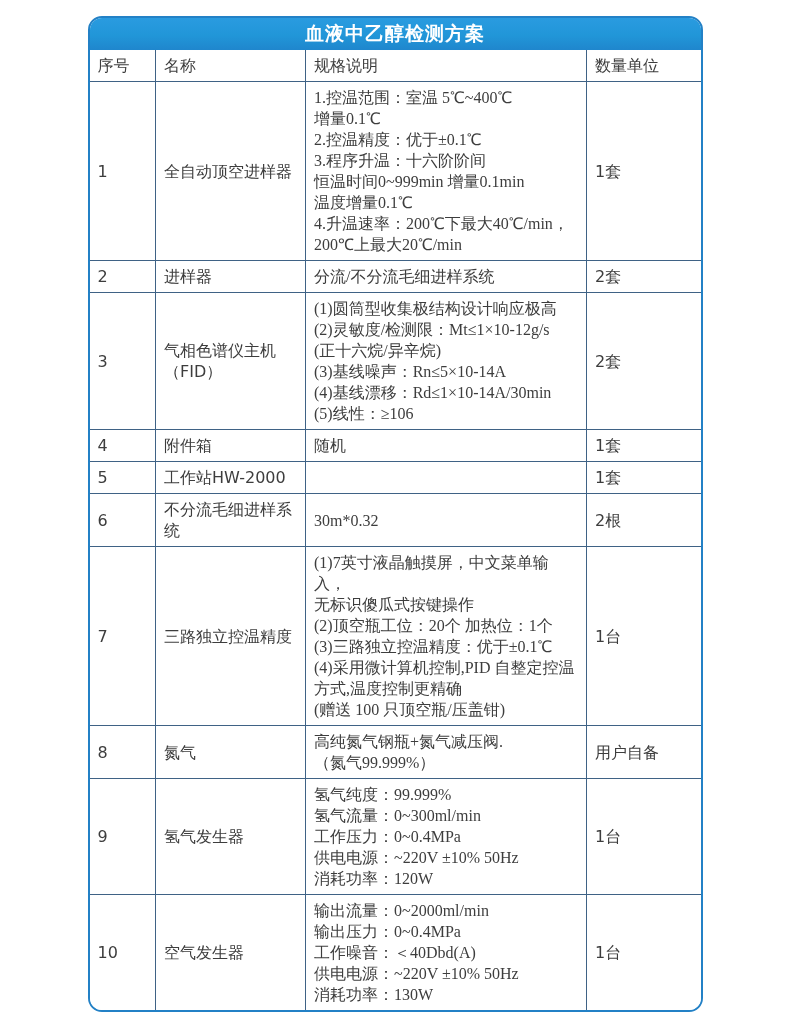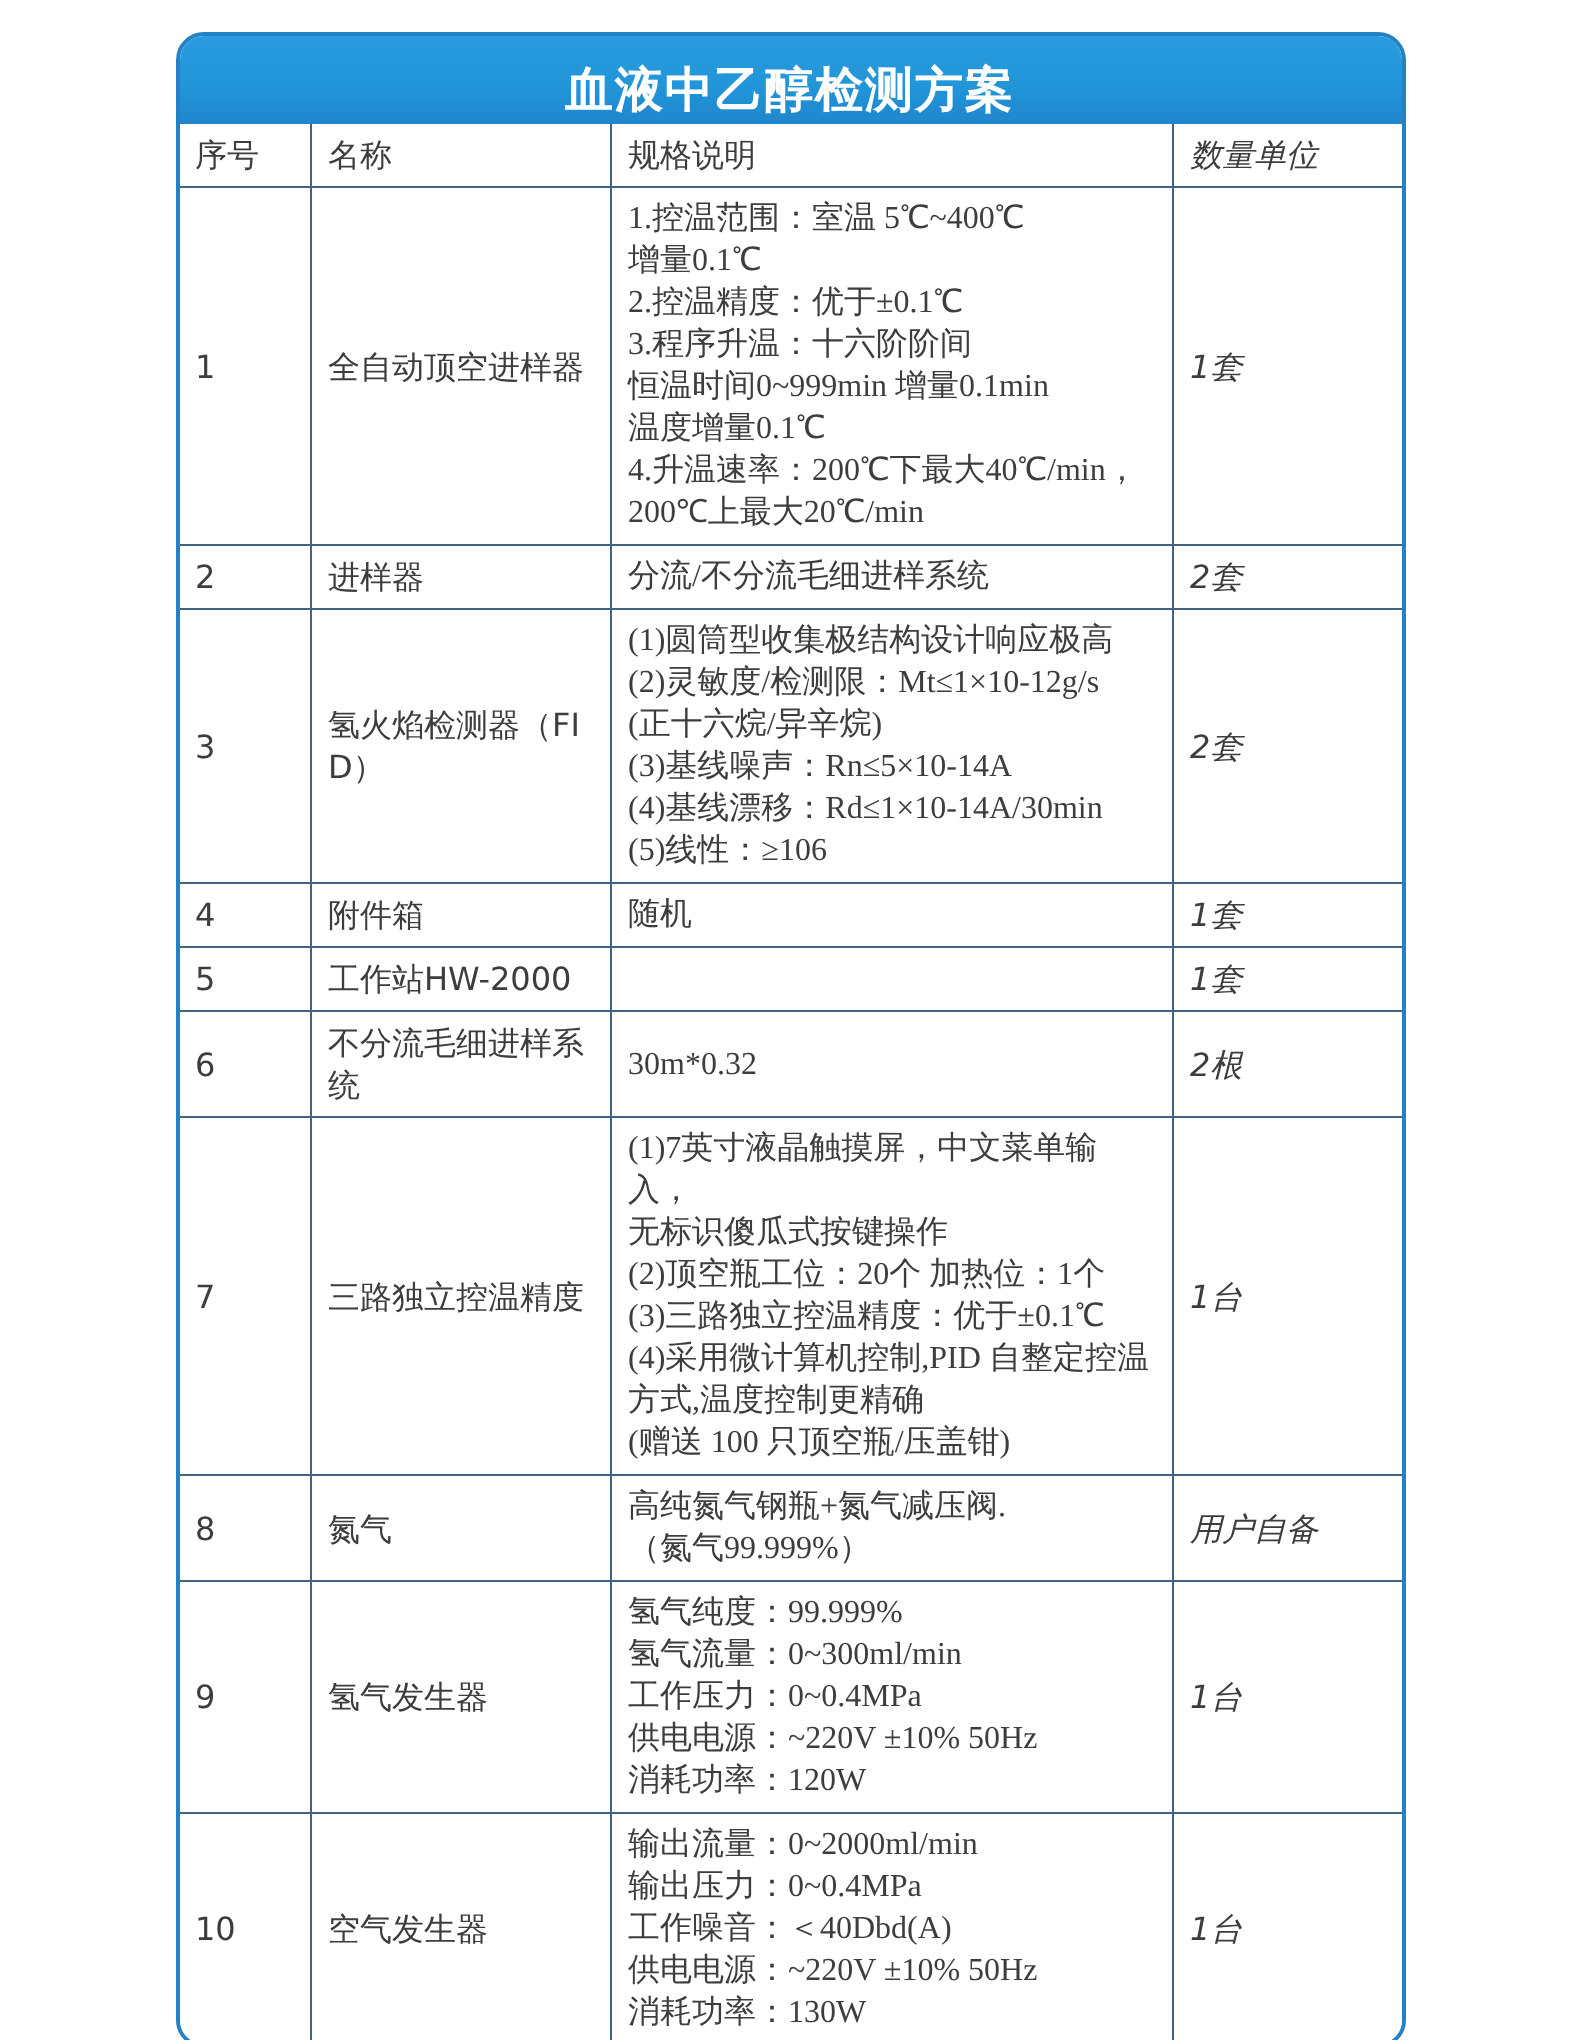--- a/index.html
+++ b/index.html
@@ -21,24 +21,24 @@
     border: 2px solid #2381c6;
     border-radius: 14px;
     overflow: hidden;
     box-sizing: border-box;
     background: #ffffff;
   }
   .title-bar {
     background: linear-gradient(180deg, #2a9be0 0%, #2196d8 55%, #1f86cd 100%);
     color: #ffffff;
     font-weight: bold;
-    font-size: 24px;
+    font-size: 19px;
     letter-spacing: 1px;
     text-align: center;
-    padding: 16px 0 6px 0;
+    padding: 4px 0 6px 0;
     line-height: 22px;
   }
   table.spec {
     width: 100%;
     border-collapse: collapse;
     table-layout: fixed;
     font-size: 16px;
     color: #3d3d3d;
     background: #ffffff;
   }
@@ -47,21 +47,21 @@
     border: 1px solid #3f6285;
     padding: 5px 8px;
     vertical-align: middle;
     text-align: left;
     font-weight: normal;
     line-height: 21px;
     word-break: break-all;
   }
   
   table.spec tr th:first-child, table.spec tr td:first-child { border-left: none; }
-  table.spec tr th:last-child,  table.spec tr td:last-child  { border-right: none; font-style: italic; }
+  table.spec tr th:last-child,  table.spec tr td:last-child  { border-right: none; }
   table.spec thead th { border-top: none; }
   table.spec tbody tr:last-child td { border-bottom: none; }
 
   th.h-no, td.c-no { text-align: center; }
   td.c-spec { white-space: pre-line; padding: 6px 8px; font-family: Liberation Serif, serif; }
   col.w-no   { width: 66px; }
   col.w-name { width: 150px; }
   col.w-spec { width: 281px; }
   col.w-qty  { width: 114px; }
 </style>
@@ -105,21 +105,21 @@
 
   <tr>
     <td class="c-no">2</td>
     <td class="c-name">进样器</td>
     <td class="c-spec">分流/不分流毛细进样系统</td>
     <td class="c-qty">2套</td>
   </tr>
 
   <tr>
     <td class="c-no">3</td>
-    <td class="c-name">氢火焰检测器（FID）</td>
+    <td class="c-name">气相色谱仪主机（FID）</td>
     <td class="c-spec">(1)圆筒型收集极结构设计响应极高
 (2)灵敏度/检测限：Mt≤1×10-12g/s
 (正十六烷/异辛烷)
 (3)基线噪声：Rn≤5×10-14A
 (4)基线漂移：Rd≤1×10-14A/30min
 (5)线性：≥106</td>
     <td class="c-qty">2套</td>
   </tr>
 
   <tr>

